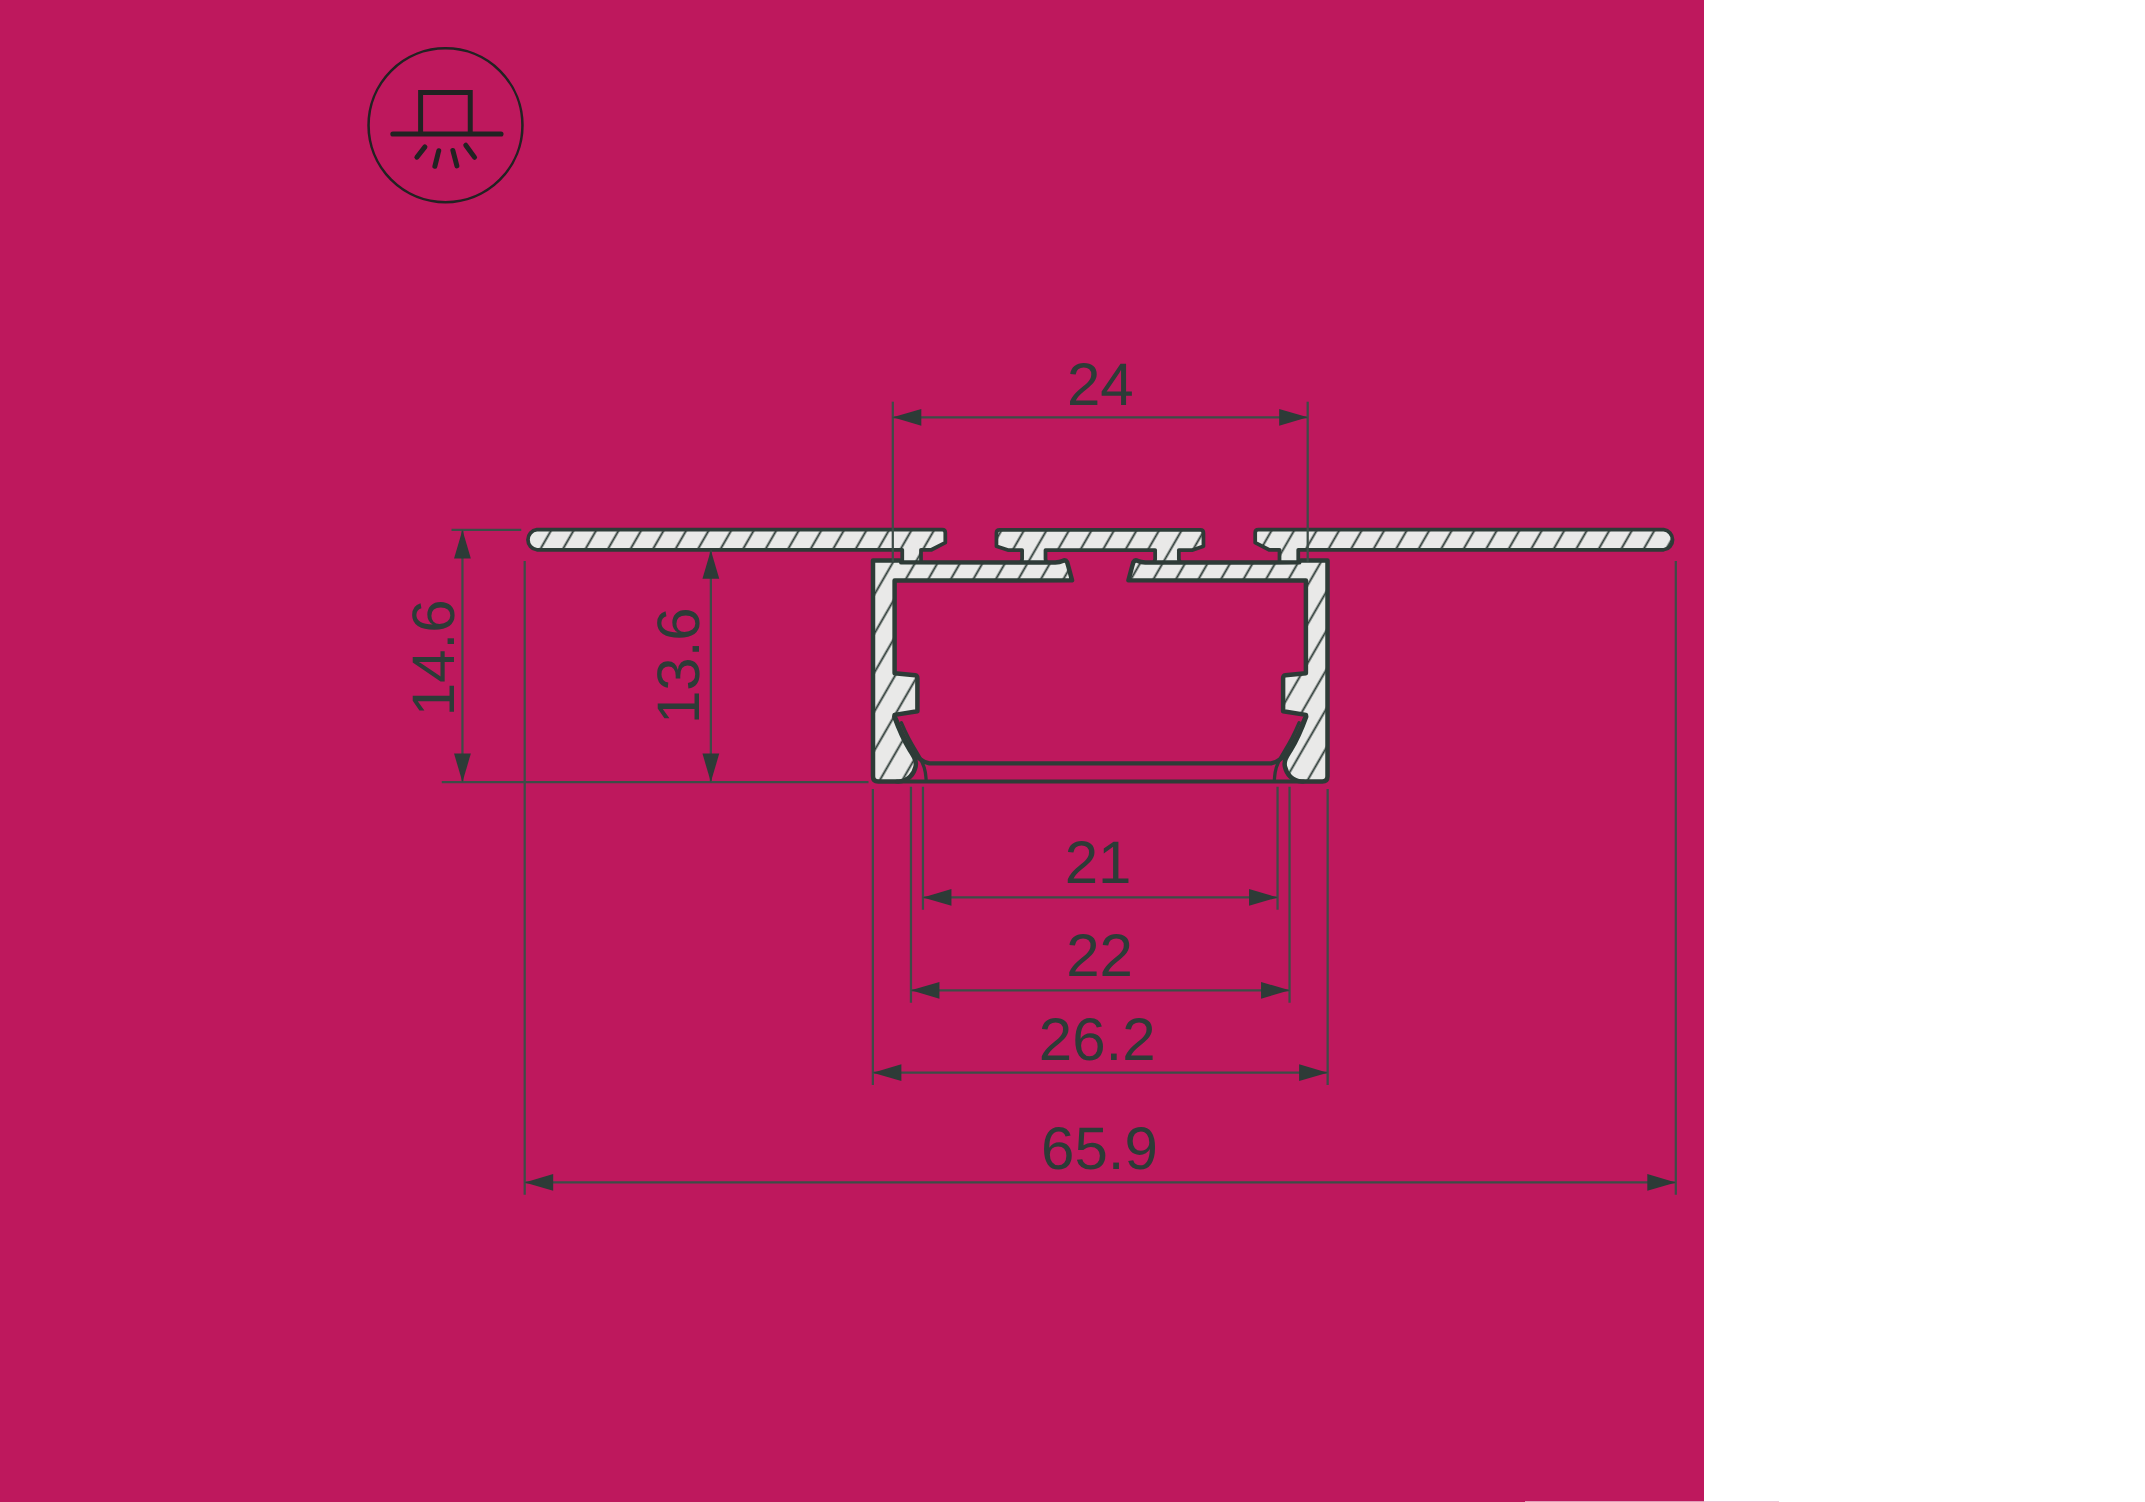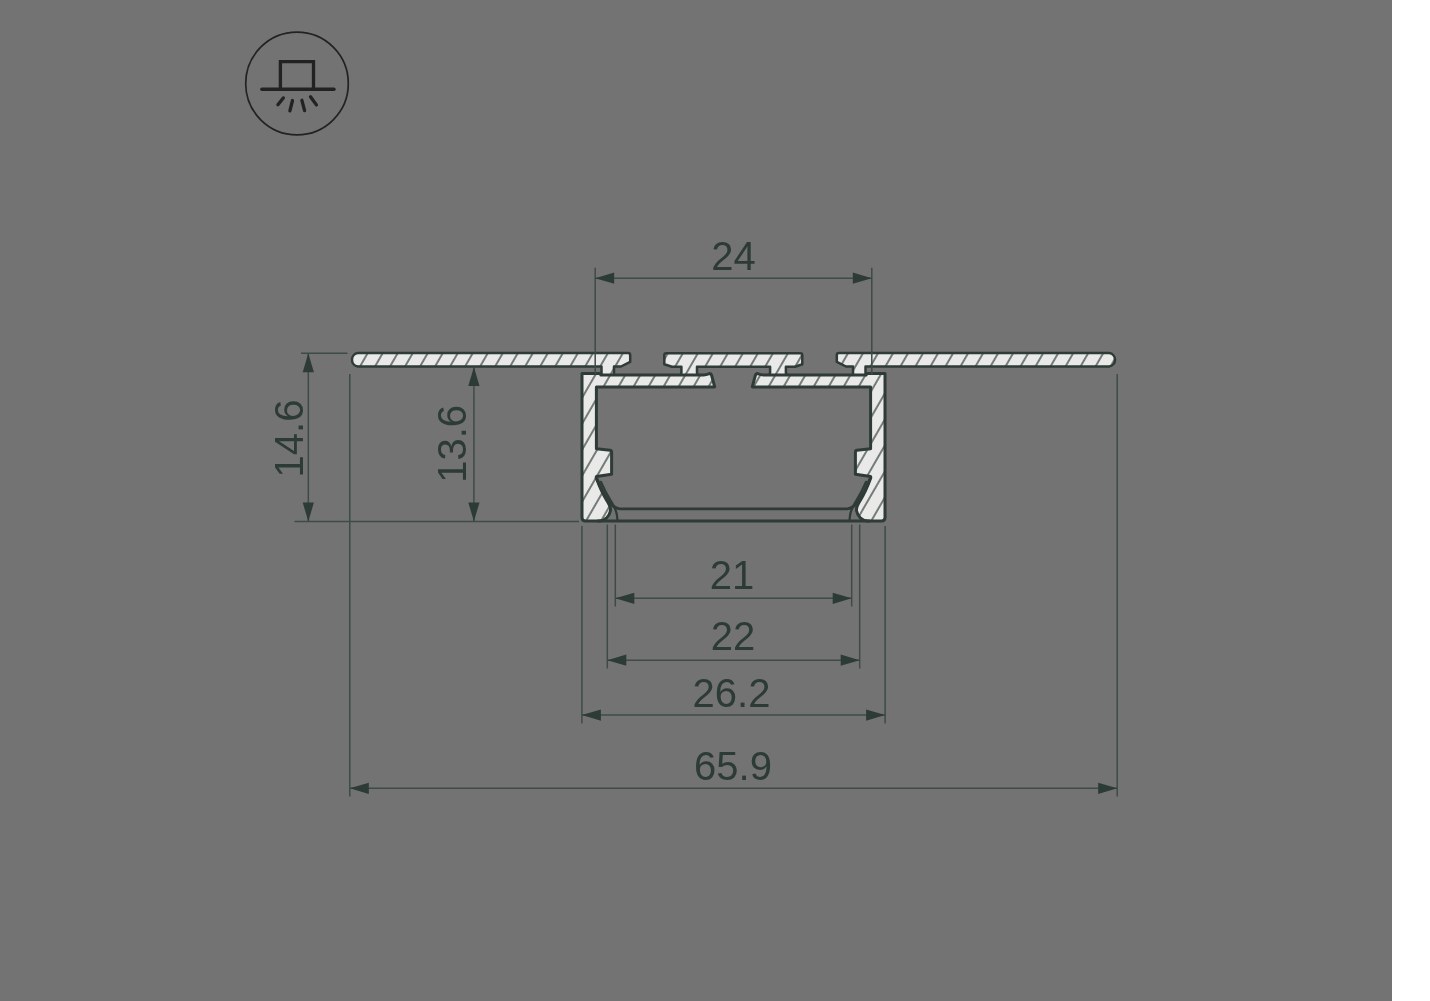--- a/index.html
+++ b/index.html
@@ -1,16 +1,16 @@
 <!DOCTYPE html>
 <html><head>
 <meta charset="utf-8">
 <style>
   html,body{margin:0;padding:0;background:#fff;}
-  .page{width:1392px;height:1001px;position:relative;overflow:hidden;background:#737373;}
+  .page{width:1136px;height:1001px;position:relative;overflow:hidden;background:#be185d;}
   svg{position:absolute;top:0;left:0;}
   text{font-family:"Liberation Sans",sans-serif;fill:#2d3b37;}
 </style>
 </head>
 <body>
 <div class="page">
 <svg width="1430" height="1001" viewBox="0 0 1430 1001">
 <defs>
   <pattern id="hatch" width="13" height="13" patternUnits="userSpaceOnUse" patternTransform="rotate(30)">
     <rect width="13" height="13" fill="#e9e9e8"></rect>

